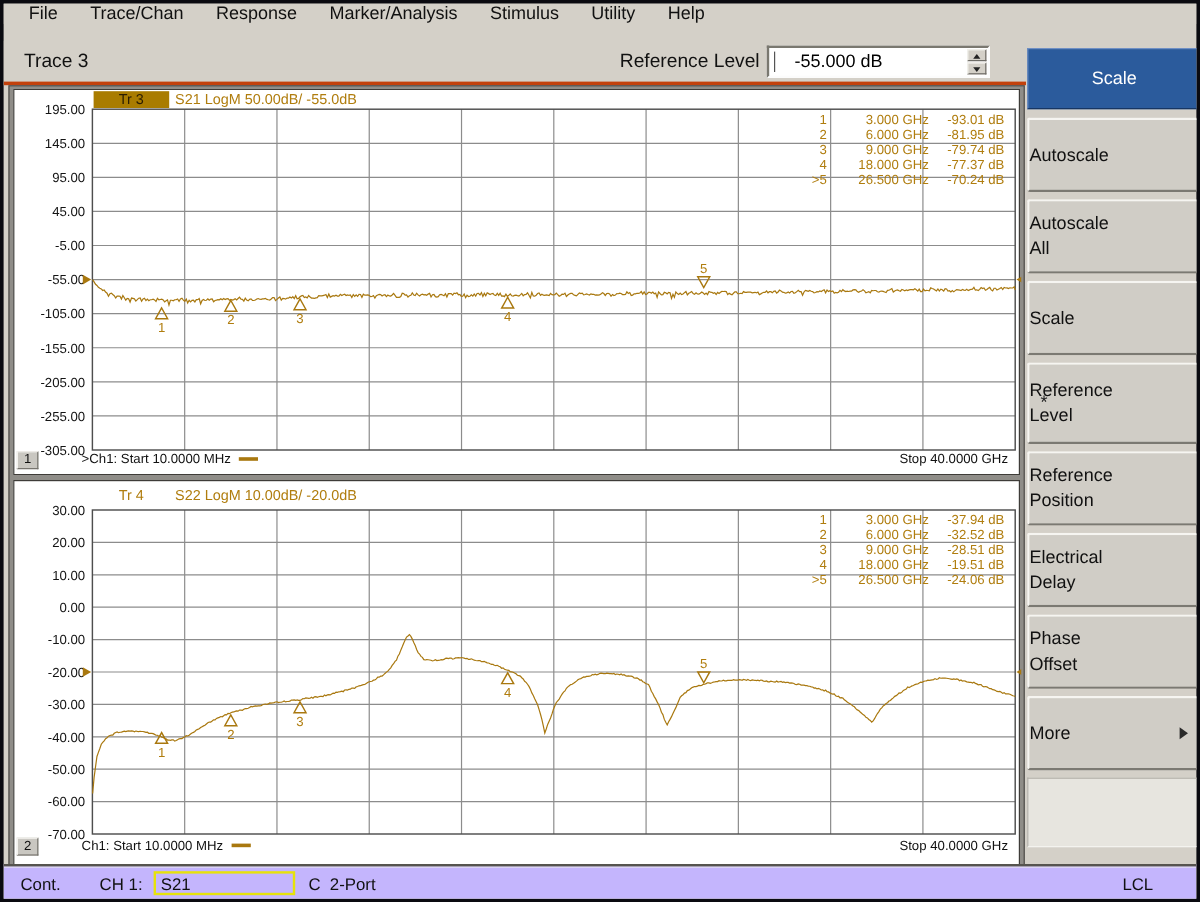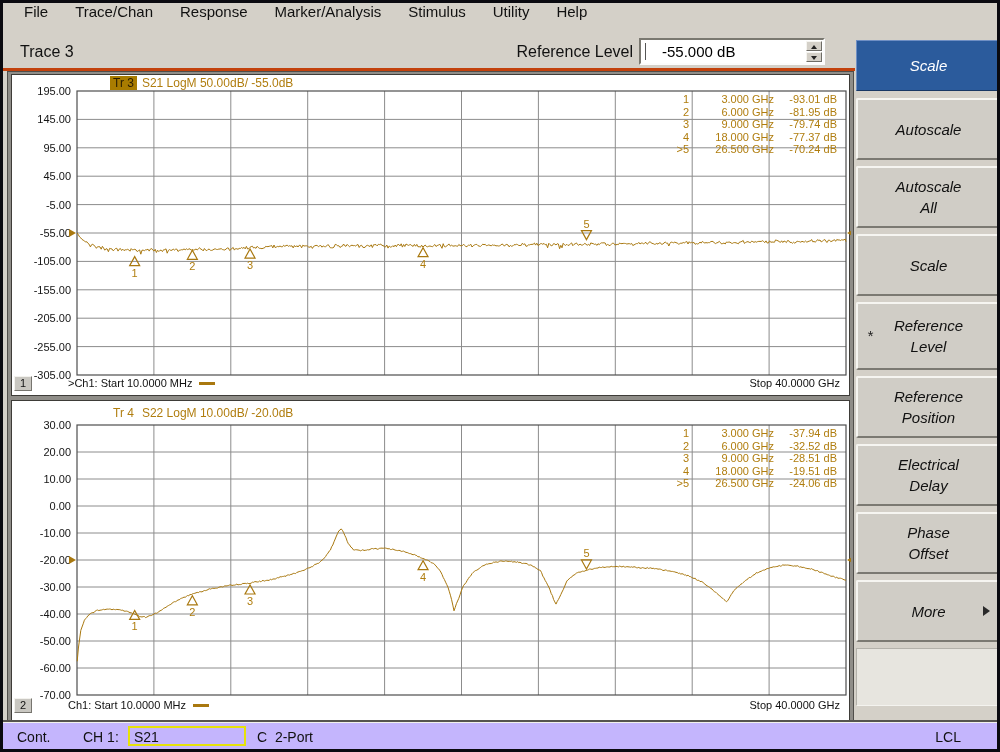--- a/index.html
+++ b/index.html
@@ -31,44 +31,44 @@
   .arr.d { top:3px; border-top:4px solid #222; }
 
   
   .charts { position:absolute; left:4px; top:68px; width:847px; height:653px;
             background:#8f8d88; border:1px solid #504e4a; }
   .panel { position:absolute; left:3px; width:839px; background:#ffffff;
            border:1px solid #3e3c38; }
   #panel0 { top:2px;   height:322px; }
   #panel1 { top:328px; height:322px; }
   .chart-header { position:absolute; left:66px; height:15px; font-size:12px; white-space:nowrap; }
-  .badge { display:inline-block; padding:0 3px; font-size:12px;margin-left:32px; }
+  .badge { display:inline-block; padding:0 21px; font-size:12px; }
   .badge-active { background:#a97c00; color:#2a1d00; }
   .badge-plain  { color:#b07d0e; }
   .hdr-text { color:#b07d0e; margin-left:5px; }
   .chart-footer { position:absolute; left:0; right:0; height:18px; font-size:11px; color:#111; }
   .win-badge { position:absolute; left:2px; top:0; width:18px; height:15px; background:#c9c7c1;
                border:1px solid; border-color:#f3f2ee #77756f #77756f #f3f2ee;
                text-align:center; font-size:11px; color:#111; line-height:13px; }
   .foot-start { position:absolute; left:56px; top:1px; white-space:nowrap; }
   .trace-dash { display:inline-block; width:16px; height:3px; background:#a9780f;
                 margin-left:7px; vertical-align:2px; }
   .foot-stop { position:absolute; right:9px; top:1px; }
   svg { position:absolute; left:0; top:0; }
   .ylab { font:11px "Liberation Sans", sans-serif; fill:#141414; }
   .amb  { font:11px "Liberation Sans", sans-serif; fill:#b07d0e; }
 
   
-  .sidebar { position:absolute; left:853px; top:37px; width:145px; height:683px;font-style:italic; }
+  .sidebar { position:absolute; left:853px; top:37px; width:145px; height:683px; }
   .softkey-title { height:51px; background:#2b5b9c; color:#ffffff; font-size:15px;
                    display:flex; align-items:center; justify-content:center;
                    border:1px solid; border-color:#6f8fc4 #173663 #173663 #6f8fc4; margin-bottom:7px; }
   .softkey { position:relative; height:62px; margin-bottom:6px; background:#d0cdc6;
              border:2px solid; border-color:#f6f5f1 #7b7972 #7b7972 #f6f5f1; border-radius:2px;
-             display:flex; flex-direction:column; align-items:center; justify-content:center;
+             display:flex; flex-direction:column; justify-content:center;
              font-size:15px; color:#111; cursor:default; }
   .softkey.tall { height:68px; }
   .skline { line-height:21px; }
   .sk-ast { position:absolute; left:9px; top:50%; margin-top:-9px; font-size:15px; color:#222; }
   .sk-arrow { position:absolute; right:9px; top:50%; margin-top:-5px; width:0; height:0;
               border-top:5px solid transparent; border-bottom:5px solid transparent;
               border-left:7px solid #2a2a2a; }
   .softkey-empty { height:58px; margin-top:4px; background:#e7e5df;
                    border:1px solid; border-color:#b3b1aa #f4f3ef #f4f3ef #b3b1aa; }
 

